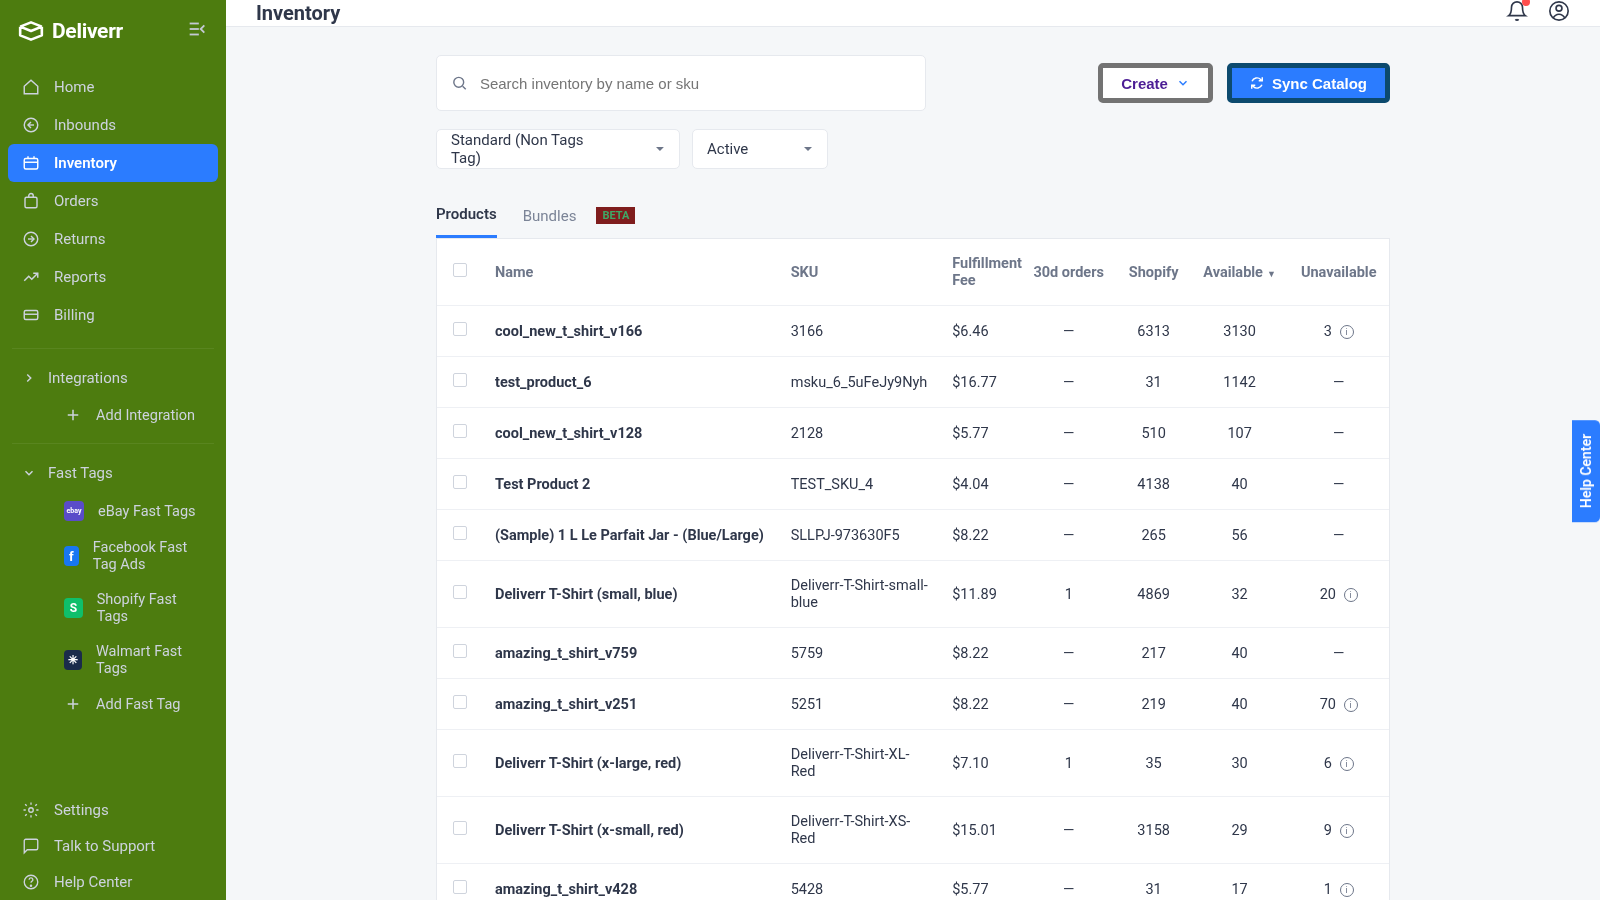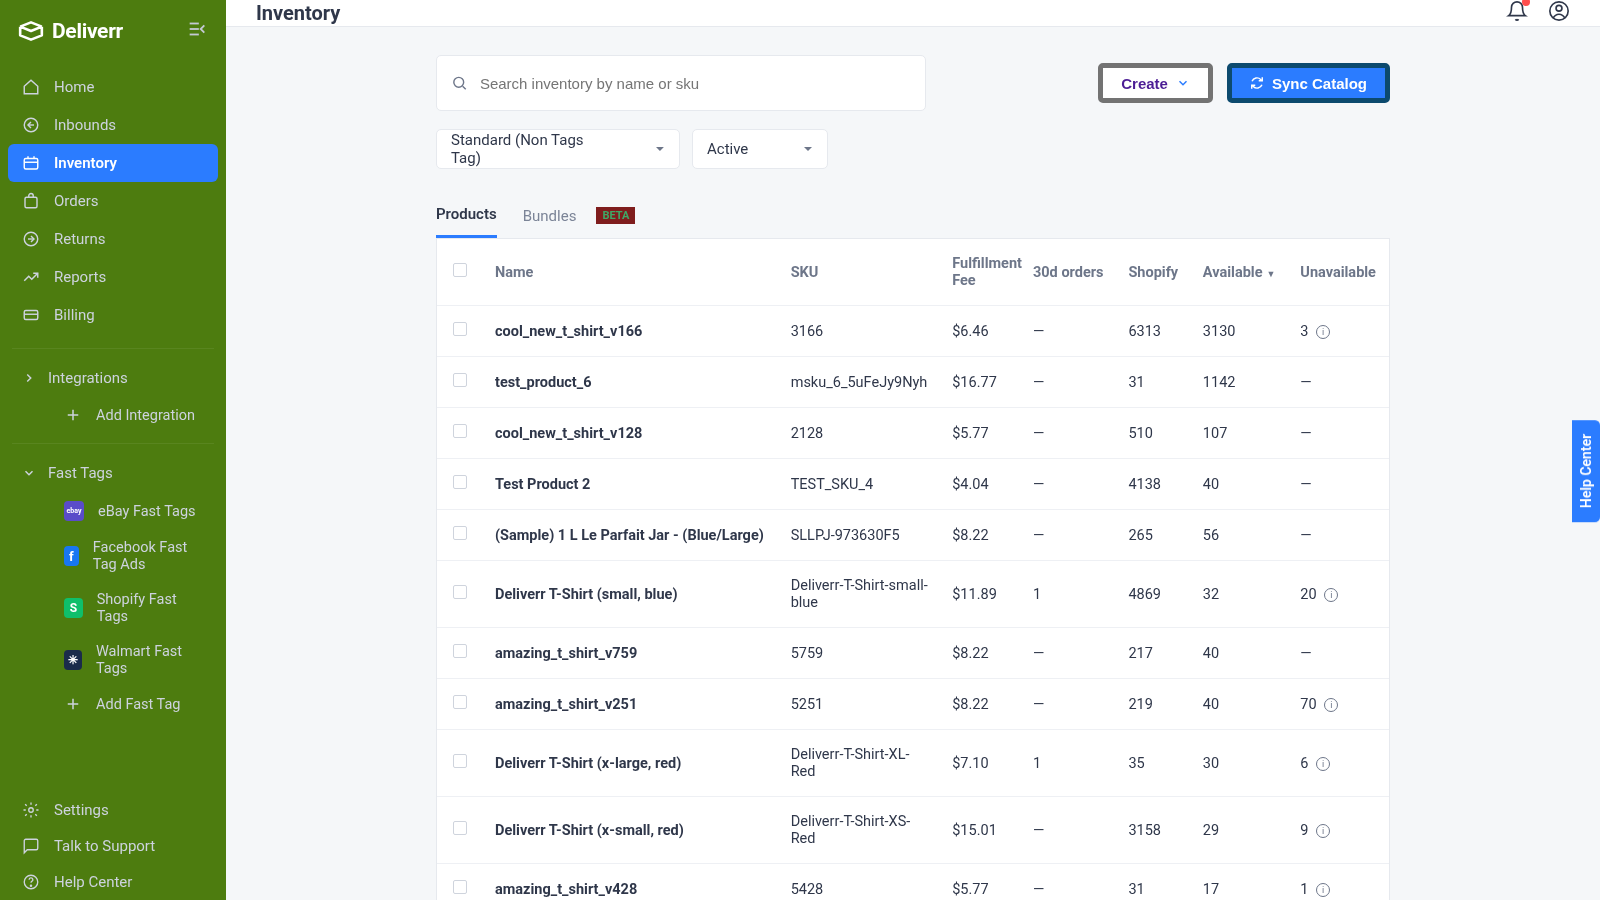--- a/index.html
+++ b/index.html
@@ -45,21 +45,21 @@
 .tabs { display: flex; gap: 26px; margin-top: 36px; border-bottom: 1px solid #e6e9ee; }
 .tab { padding: 0 0 12px 0; font-size: 15px; color: #7b8497; cursor: pointer; display: flex; align-items: center; gap: 8px; }
 .tab.active { color: #2f374a; font-weight: 600; border-bottom: 3px solid #2b7cff; }
 .beta { background: #7f1d1d; color: #3fa866; font-size: 11px; font-weight: 700; padding: 2px 6px; border-radius: 0; margin-left: 12px; }
 .table-wrap { background: #fff; border: 1px solid #e6e9ee; border-top: none; border-radius: 0 0 5px 5px; }
 table { width: 100%; border-collapse: collapse; }
 th, td { text-align: left; padding: 16px 12px; font-size: 14.5px; border-bottom: 1px solid #eef0f4; }
 th { color: #6d7689; font-weight: 700; }
 th:first-child, td:first-child { width: 46px; text-align: center; }
 td.name { font-weight: 700; color: #2f374a; }
-td.right, th.right { text-align: left; }
+td.right, th.right { text-align: center; }
 th.fee { max-width: 80px; }
 .sort-ind { font-size: 9px; margin-left: 4px; color: #6d7689; }
 .check { width: 14px; height: 14px; border: 1.5px solid #cfd4dd; border-radius: 2px; display: inline-block; }
 .info-icon { display: inline-flex; align-items: center; justify-content: center; width: 14px; height: 14px; border: 1.2px solid #6d7689; border-radius: 50%; font-size: 9px; color: #6d7689; margin-left: 4px; vertical-align: middle; }
 .help-tab { position: fixed; right: 0; top: 420px; background: #2b7cff; color: #fff; writing-mode: vertical-rl; padding: 14px 6px; font-size: 14px; font-weight: 600; border-radius: 5px 0 0 5px; transform: rotate(180deg); cursor: pointer; }
 </style>
 </head>
 <body>
 
 <div class="app">

